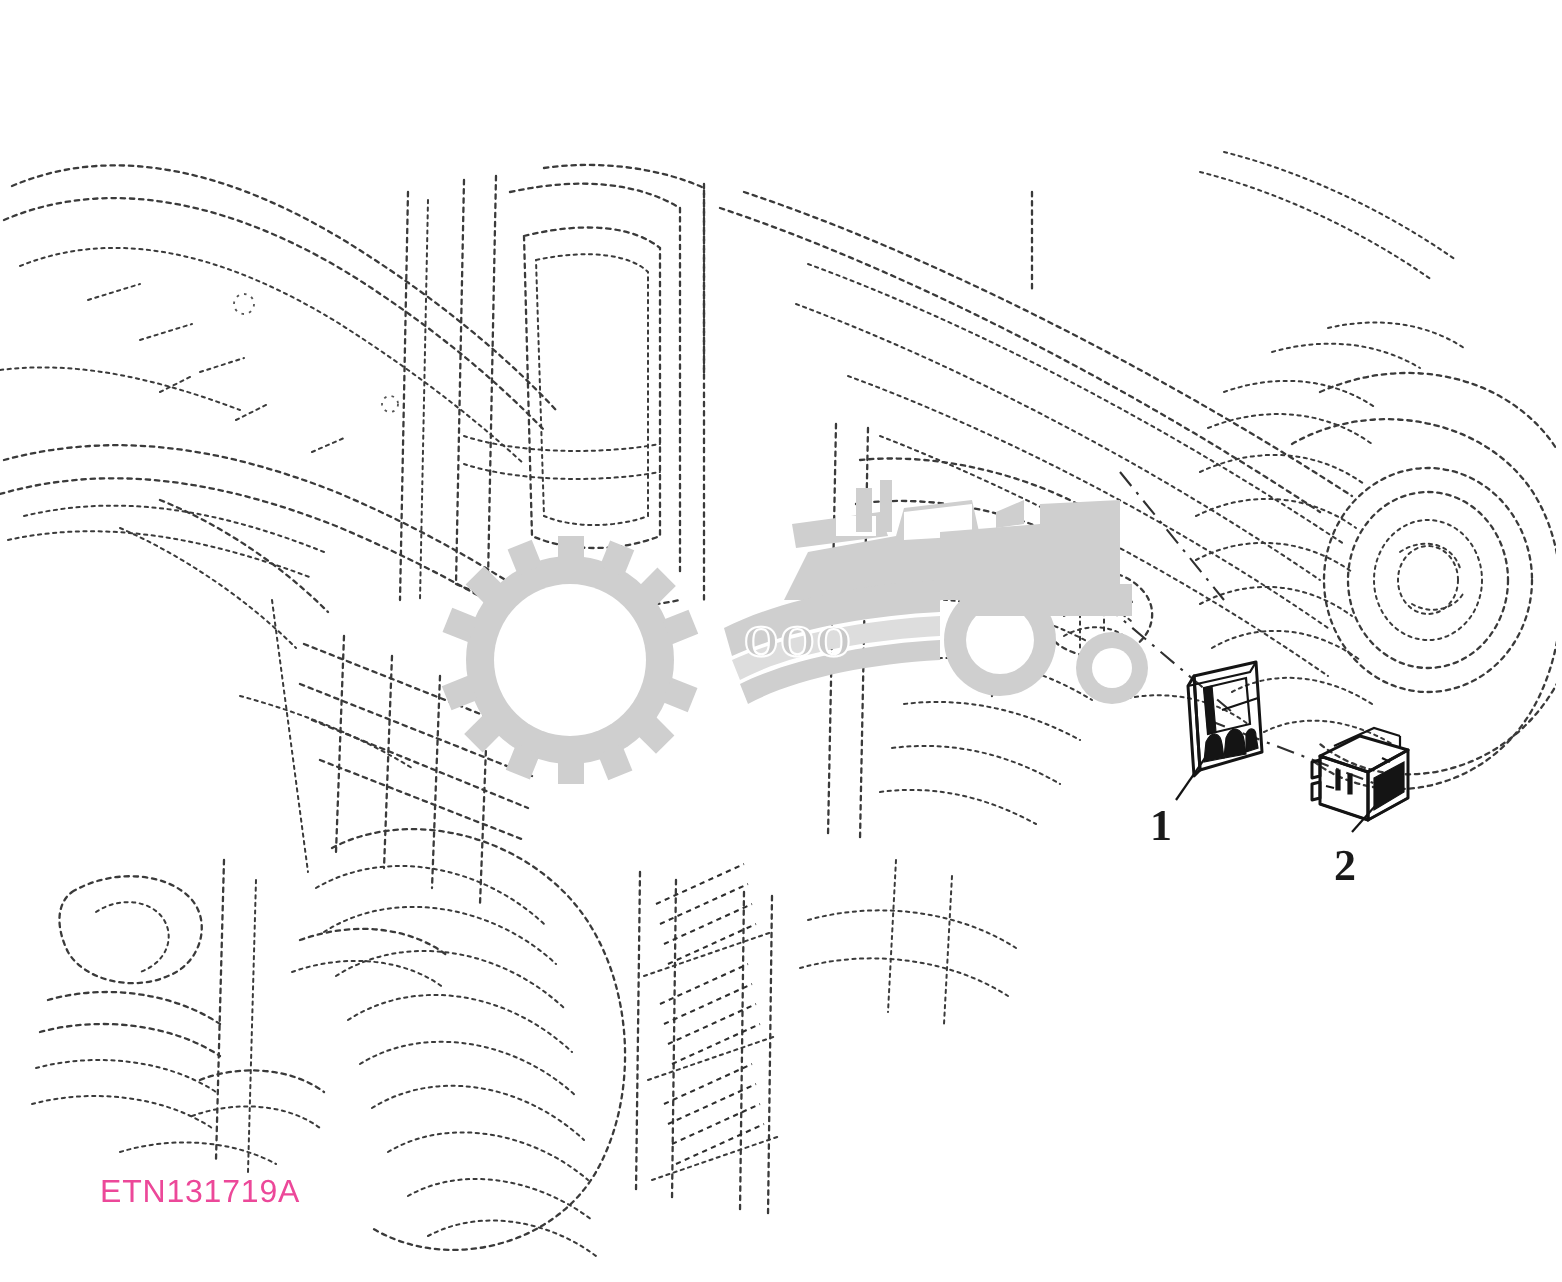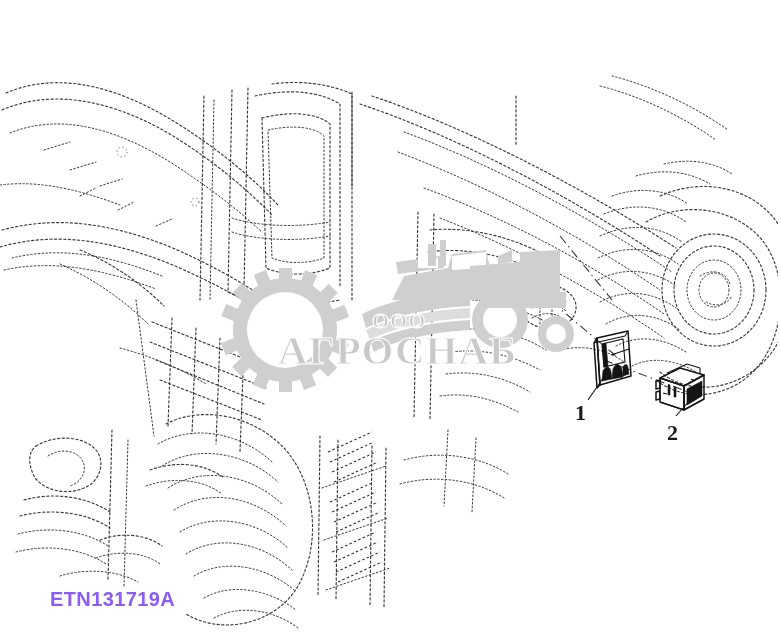--- a/index.html
+++ b/index.html
@@ -4,22 +4,22 @@
 <style>
   html,body{margin:0;padding:0;background:#fff;}
   body{width:781px;height:641px;overflow:hidden;
        font-family:"Liberation Sans", sans-serif;}
   #stage{position:relative;width:778px;height:641px;background:#ffffff;overflow:hidden;}
   #stage svg{position:absolute;left:0;top:0;}
 
   .partnum{
     position:absolute; left:50px; top:588px;
     font-family:"Liberation Sans", sans-serif;
-    font-size:20px; font-weight:bold; letter-spacing:.4px;
-    color:#8b5cf6; white-space:nowrap;
+    font-size:16px; font-weight:normal; letter-spacing:.4px;
+    color:#ec4899; white-space:nowrap;
   }
   .callout{
     position:absolute;
     font-family:"Liberation Serif", serif;
     font-weight:bold; font-size:22px; color:#1a1a1a;
   }
   #callout-1{left:575px; top:400px;}
   #callout-2{left:667px; top:420px;}
 
   .wm{position:absolute; pointer-events:none;}
@@ -312,21 +312,20 @@
           <circle cx="556" cy="334" r="10" fill="#ffffff"></circle>
           <rect x="480" y="292" width="86" height="16"></rect>
         </g>
       </g>
 
     </g>
   </svg>
 
   <div id="watermark" class="wm">
     <span id="wm-ooo" class="wm-text">ООО</span>
-    <span id="wm-name" class="wm-text">АГРОСНАБ</span>
   </div>
 
   <div id="callout-1" class="callout">1</div>
   <div id="callout-2" class="callout">2</div>
 
   <div class="partnum">ETN131719A</div>
 
 </div>
 
 </body></html>

